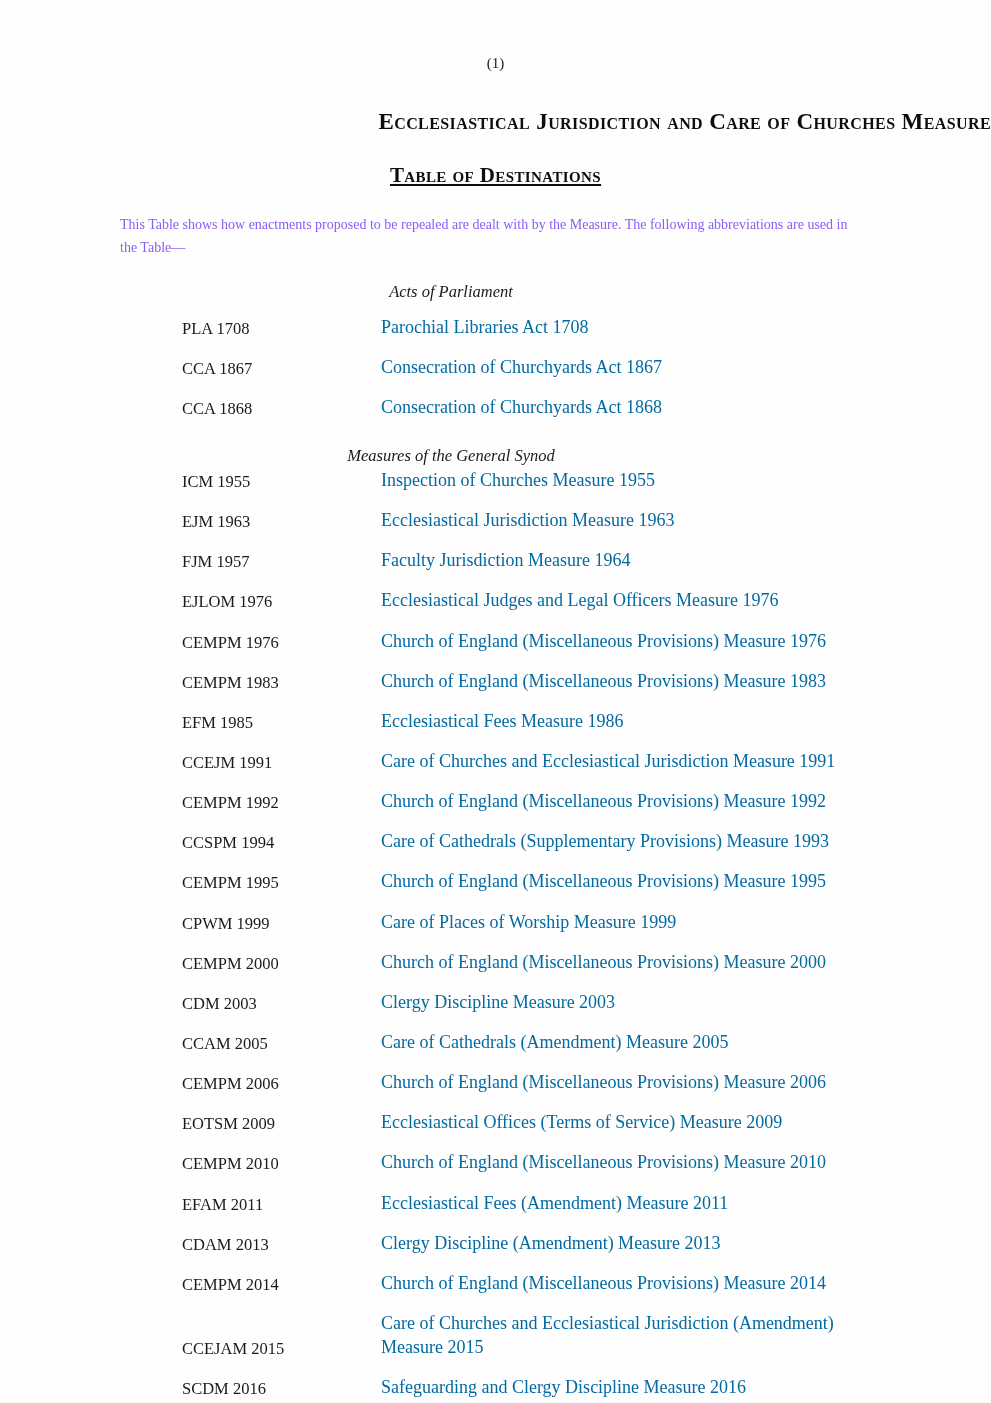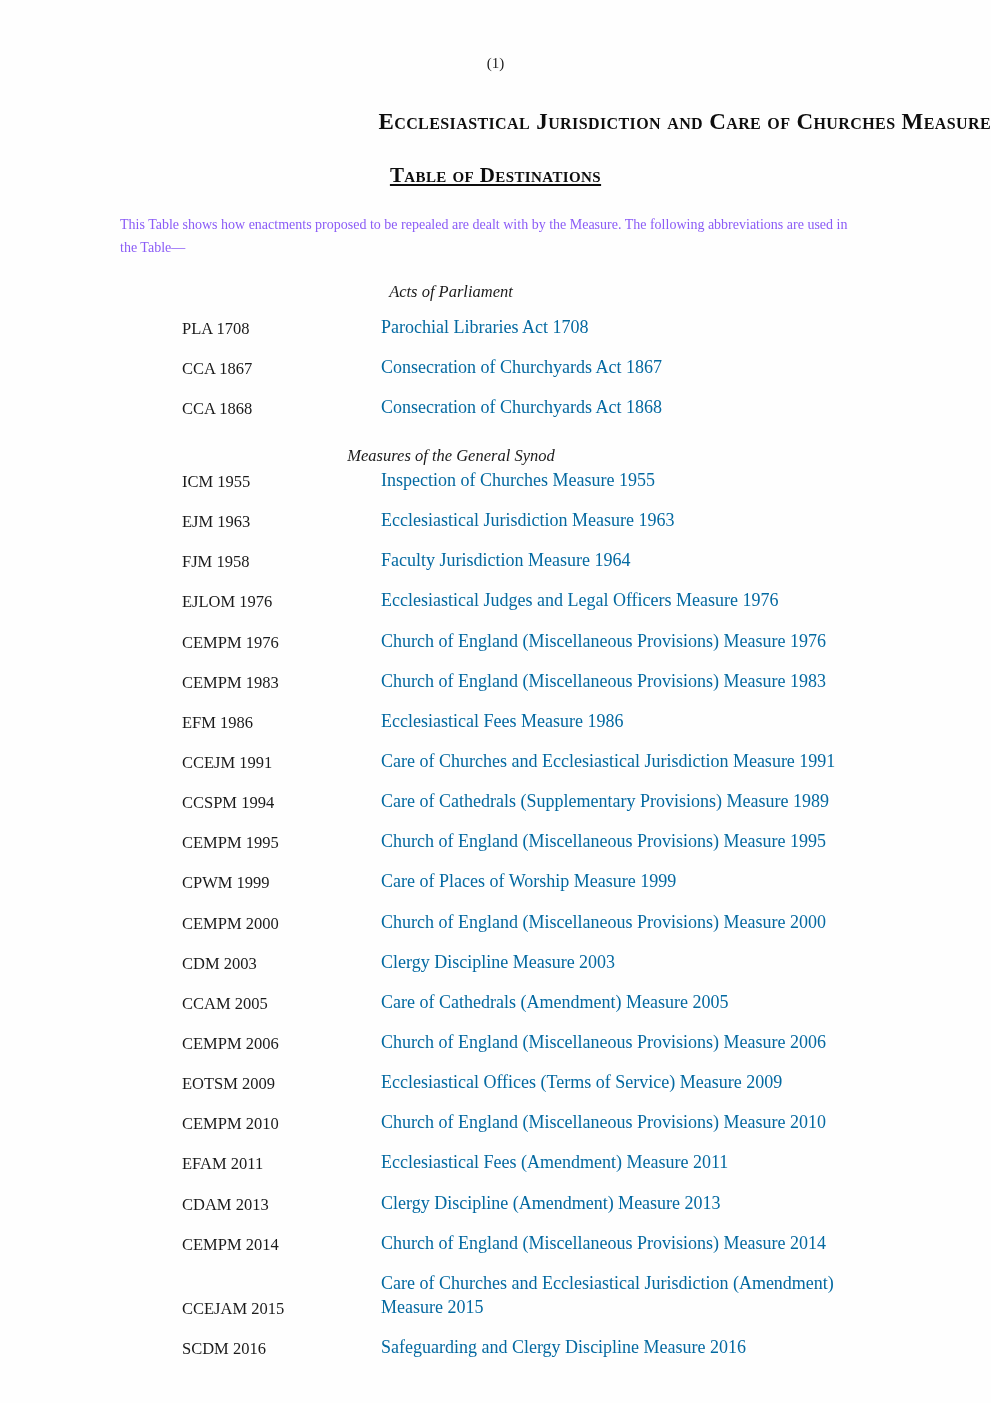--- a/index.html
+++ b/index.html
@@ -165,46 +165,50 @@
       <ul class="entry-list">
         <li class="entry">
           <span class="entry-abbr">ICM 1955</span>
           <span class="entry-desc">Inspection of Churches Measure 1955</span>
         </li>
         <li class="entry">
           <span class="entry-abbr">EJM 1963</span>
           <span class="entry-desc">Ecclesiastical Jurisdiction Measure 1963</span>
         </li>
         <li class="entry">
-          <span class="entry-abbr">FJM 1958</span>
+          <span class="entry-abbr">FJM 1957</span>
           <span class="entry-desc">Faculty Jurisdiction Measure 1964</span>
         </li>
         <li class="entry">
           <span class="entry-abbr">EJLOM 1976</span>
           <span class="entry-desc">Ecclesiastical Judges and Legal Officers Measure 1976</span>
         </li>
         <li class="entry">
           <span class="entry-abbr">CEMPM 1976</span>
           <span class="entry-desc">Church of England (Miscellaneous Provisions) Measure 1976</span>
         </li>
         <li class="entry">
           <span class="entry-abbr">CEMPM 1983</span>
           <span class="entry-desc">Church of England (Miscellaneous Provisions) Measure 1983</span>
         </li>
         <li class="entry">
-          <span class="entry-abbr">EFM 1986</span>
+          <span class="entry-abbr">EFM 1985</span>
           <span class="entry-desc">Ecclesiastical Fees Measure 1986</span>
         </li>
         <li class="entry">
           <span class="entry-abbr">CCEJM 1991</span>
           <span class="entry-desc">Care of Churches and Ecclesiastical Jurisdiction Measure 1991</span>
         </li>
         <li class="entry">
+          <span class="entry-abbr">CEMPM 1992</span>
+          <span class="entry-desc">Church of England (Miscellaneous Provisions) Measure 1992</span>
+        </li>
+        <li class="entry">
           <span class="entry-abbr">CCSPM 1994</span>
-          <span class="entry-desc">Care of Cathedrals (Supplementary Provisions) Measure 1989</span>
+          <span class="entry-desc">Care of Cathedrals (Supplementary Provisions) Measure 1993</span>
         </li>
         <li class="entry">
           <span class="entry-abbr">CEMPM 1995</span>
           <span class="entry-desc">Church of England (Miscellaneous Provisions) Measure 1995</span>
         </li>
         <li class="entry">
           <span class="entry-abbr">CPWM 1999</span>
           <span class="entry-desc">Care of Places of Worship Measure 1999</span>
         </li>
         <li class="entry">

